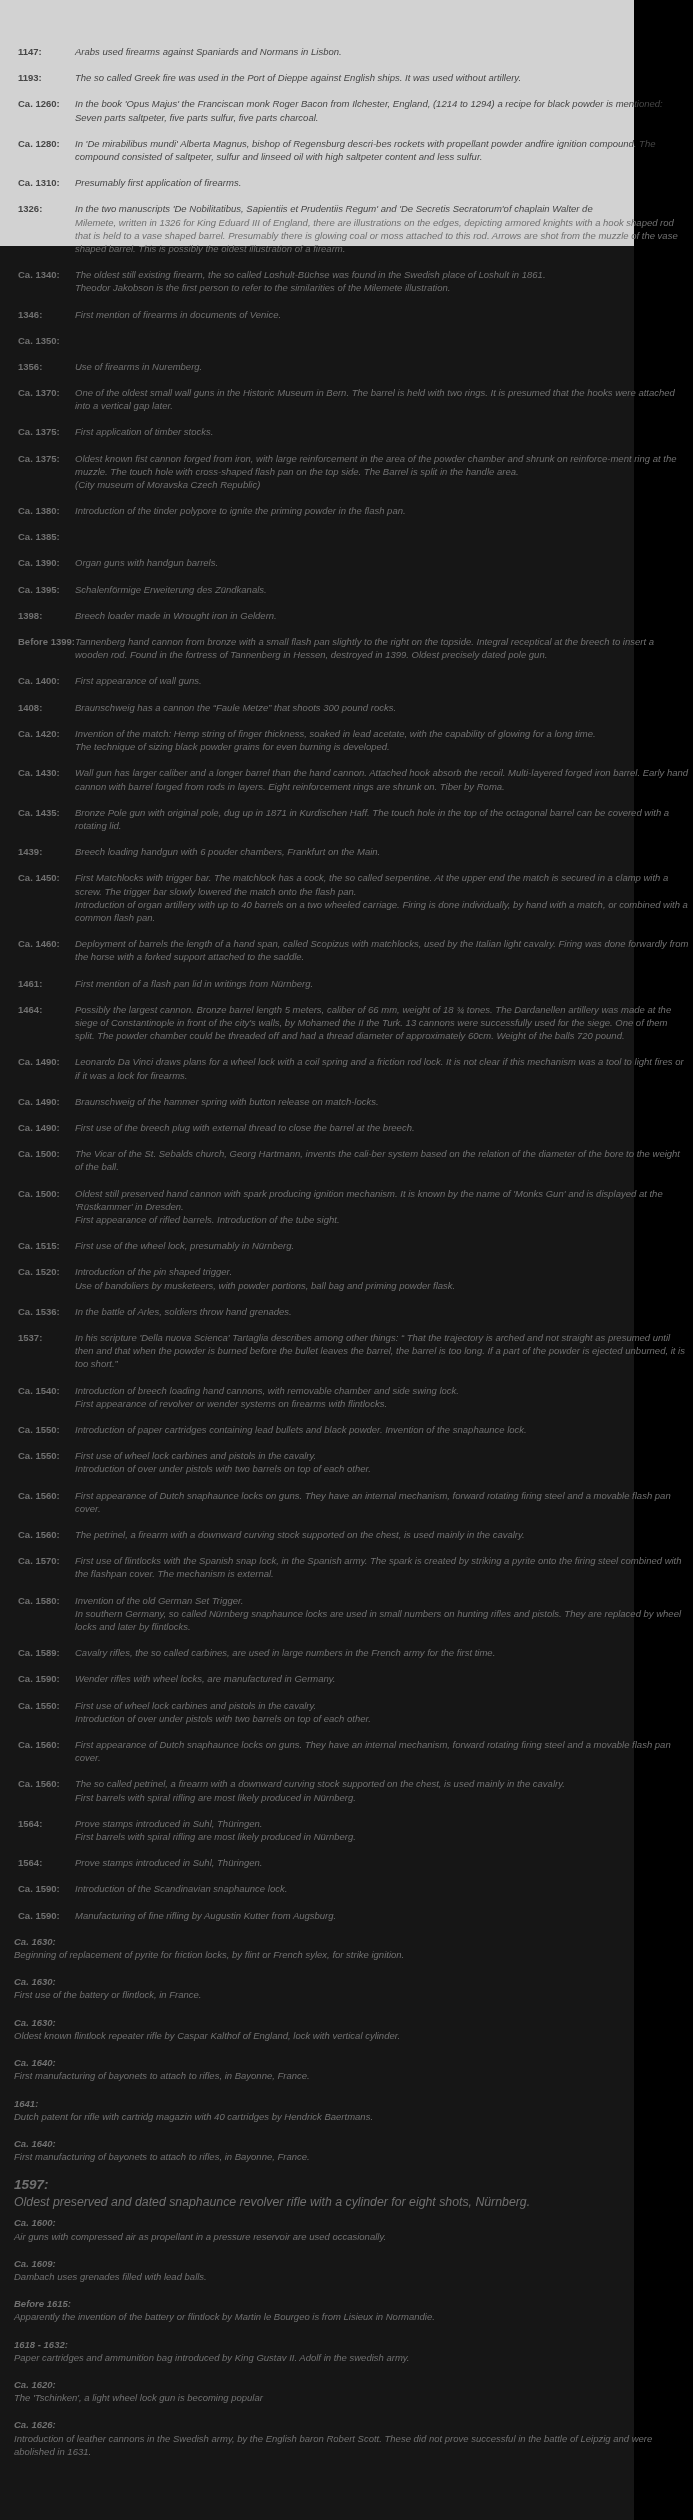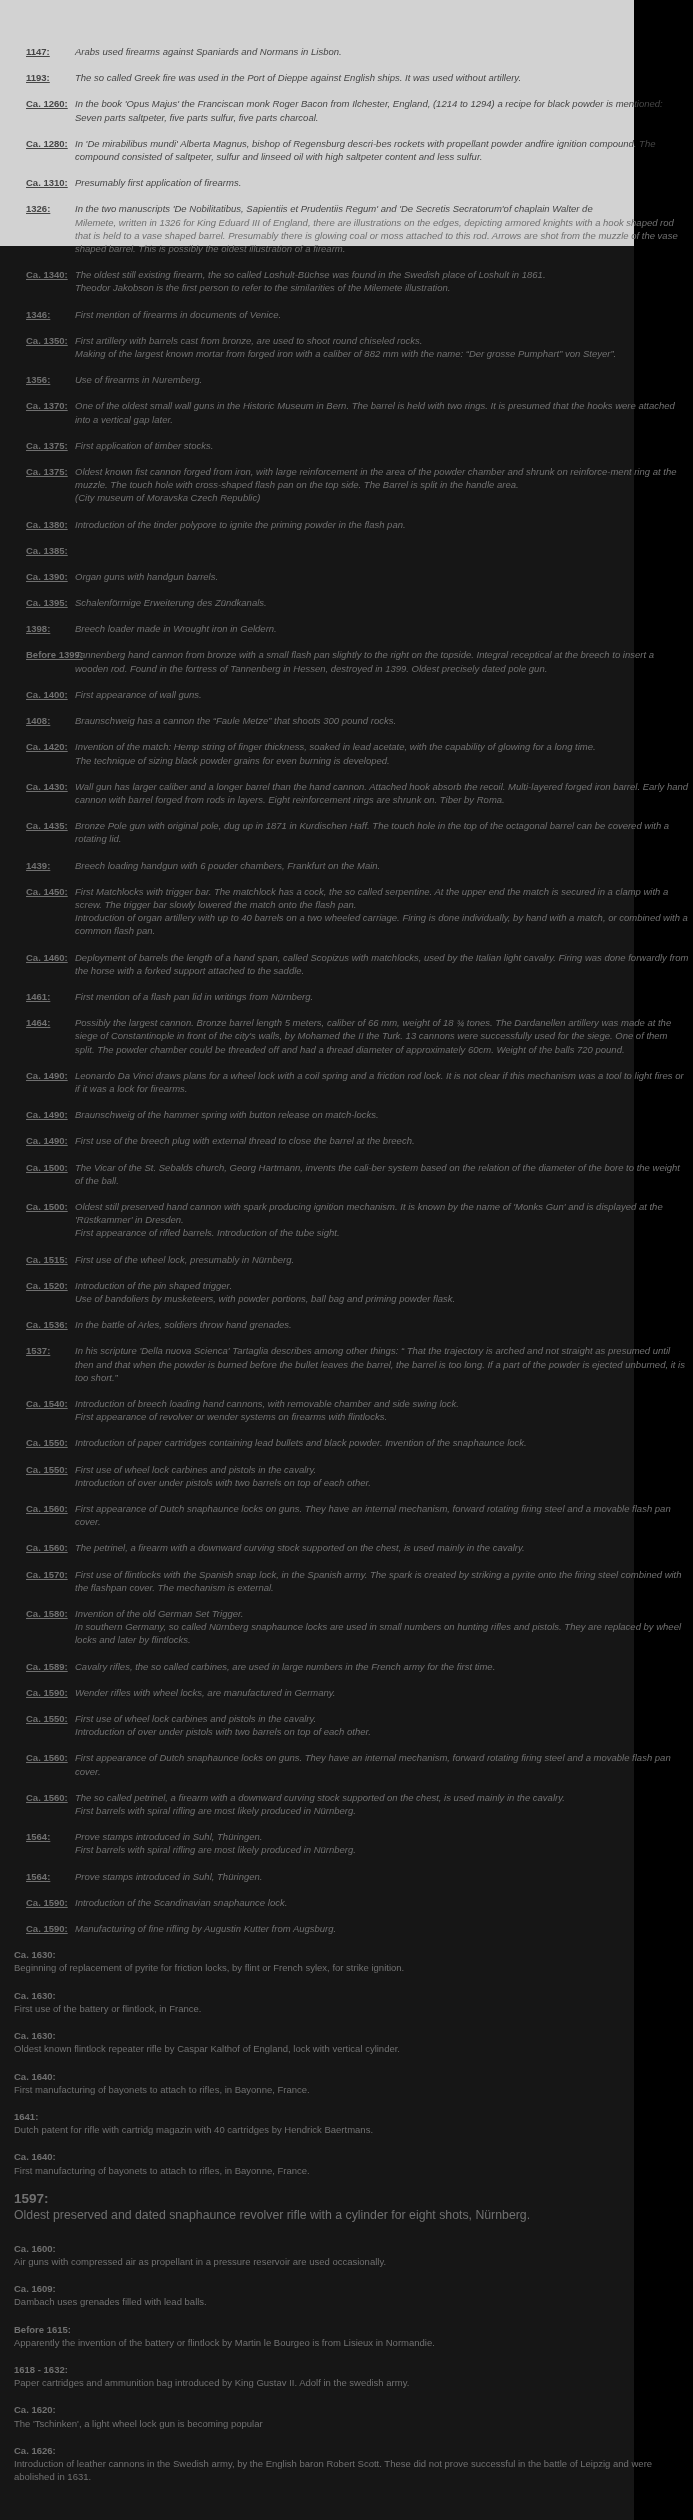--- a/index.html
+++ b/index.html
@@ -14,29 +14,29 @@
     width:693px;height:2520px;position:relative;overflow:hidden;
     background:var(--page-bg);
     font-family:"Liberation Sans","DejaVu Sans",sans-serif;
   }
   .band{position:absolute;left:634px;top:0;width:59px;height:2520px;background:var(--band-bg);z-index:0;}
   .hlbox{position:absolute;left:0;top:0;width:634px;height:246px;background:var(--hl-bg);z-index:1;}
   .content{position:absolute;left:0;top:0;width:693px;z-index:2;padding-top:45px;box-sizing:border-box;}
   
   .entry{position:relative;padding-left:75px;padding-right:4px;margin-bottom:13px;min-height:13px;
          font-size:9.5px;line-height:13.2px;color:var(--text-dim);}
-  .entry .date{position:absolute;left:26px;top:0;font-weight:bold;white-space:nowrap;color:var(--text-dim);text-decoration:underline;}
+  .entry .date{position:absolute;left:18px;top:0;font-weight:bold;white-space:nowrap;color:var(--text-dim);}
   .entry .t1,.entry .t2{white-space:pre-line;color:var(--text-dim);font-style:italic;}
   .entry.hl .date,.entry.hl .t1{color:var(--text-dark);}
   .entry.hl .t2{color:var(--text-dim);}
   
-  .entry2{margin:0 0 14px 14px;padding-right:22px;font-size:9.5px;line-height:13.2px;color:var(--text-dim);}
+  .entry2{margin:0 0 14px 14px;padding-right:22px;font-size:9.5px;line-height:13.2px;color:var(--text-dim);font-style:italic;}
   .entry2 .date{font-weight:bold;display:block;}
   .entry2 .t1{white-space:pre-line;display:block;}
-  .entry2.big{font-size:12.3px;line-height:16.5px;margin-top:8px;margin-bottom:18px;}
+  .entry2.big{font-size:12.3px;line-height:16.5px;margin-top:8px;margin-bottom:6px;}
   .entry2.big .date{font-size:13.5px;}
   .stacked{margin-top:4px;}
 </style>
 </head>
 <body>
 
 <div class="band"></div>
 <div class="hlbox"></div>
 
 <div class="content">
@@ -70,22 +70,20 @@
         <span class="date">Ca. 1340:</span>
         <div class="t1">The oldest still existing firearm, the so called Loshult-Büchse was found in the Swedish place of Loshult in 1861.
 Theodor Jakobson is the first person to refer to the similarities of the Milemete illustration.</div>
       </div>
       <div class="entry">
         <span class="date">1346:</span>
         <div class="t1">First mention of firearms in documents of Venice.</div>
       </div>
       <div class="entry">
         <span class="date">Ca. 1350:</span>
-        <div class="t1">First artillery with barrels cast from bronze, are used to shoot round chiseled rocks.
-Making of the largest known mortar from forged iron with a caliber of 882 mm with the name: “Der grosse Pumphart” von Steyer”.</div>
       </div>
       <div class="entry">
         <span class="date">1356:</span>
         <div class="t1">Use of firearms in Nuremberg.</div>
       </div>
       <div class="entry">
         <span class="date">Ca. 1370:</span>
         <div class="t1">One of the oldest small wall guns in the Historic Museum in Bern. The barrel is held with two rings. It is presumed that the hooks were attached into a vertical gap later.</div>
       </div>
       <div class="entry">

